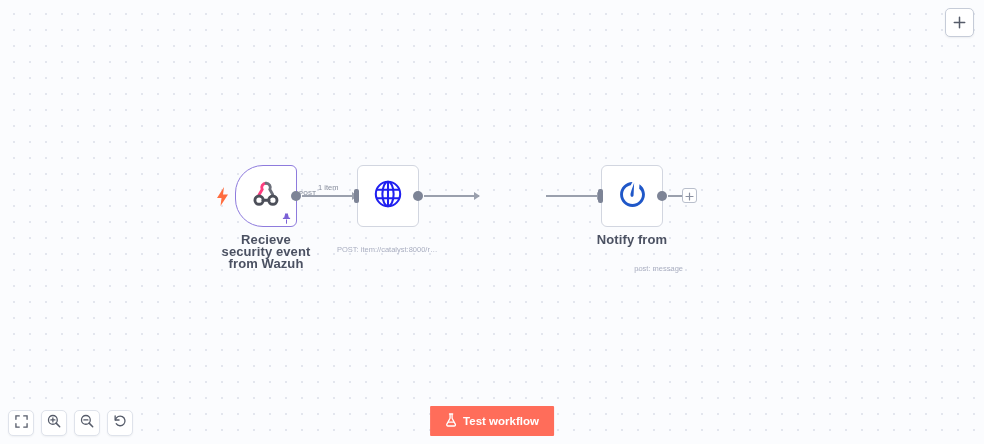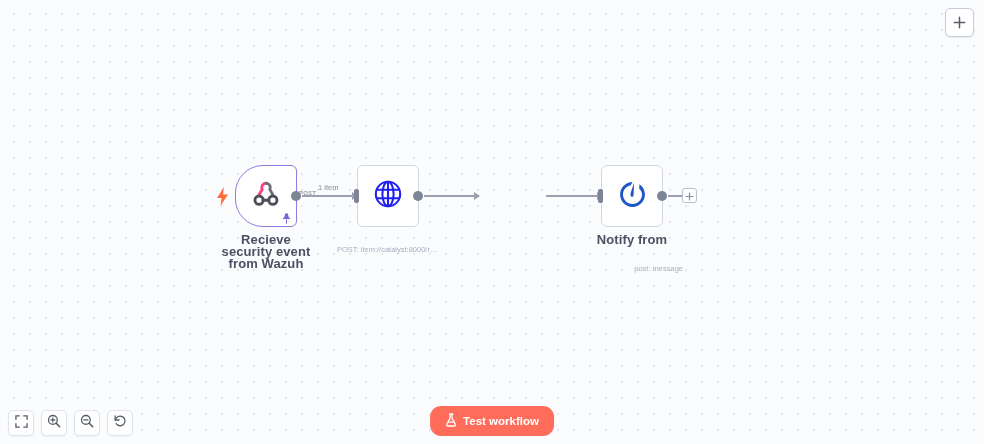--- a/index.html
+++ b/index.html
@@ -212,21 +212,21 @@
   .test-btn {
     position: absolute;
     left: 50%;
     transform: translateX(-50%);
     bottom: 8px;
     height: 30px;
     padding: 0 15px;
     background: #ff6d5a;
     color: #ffffff;
     border: none;
-    border-radius: 11px;
+    border-radius: 1px;
     font-size: 11.5px;
     font-family: "Liberation Sans", sans-serif;
     font-weight: bold;
     display: flex;
     align-items: center;
     gap: 6px;
     cursor: pointer;
   }
 </style>
 </head>

